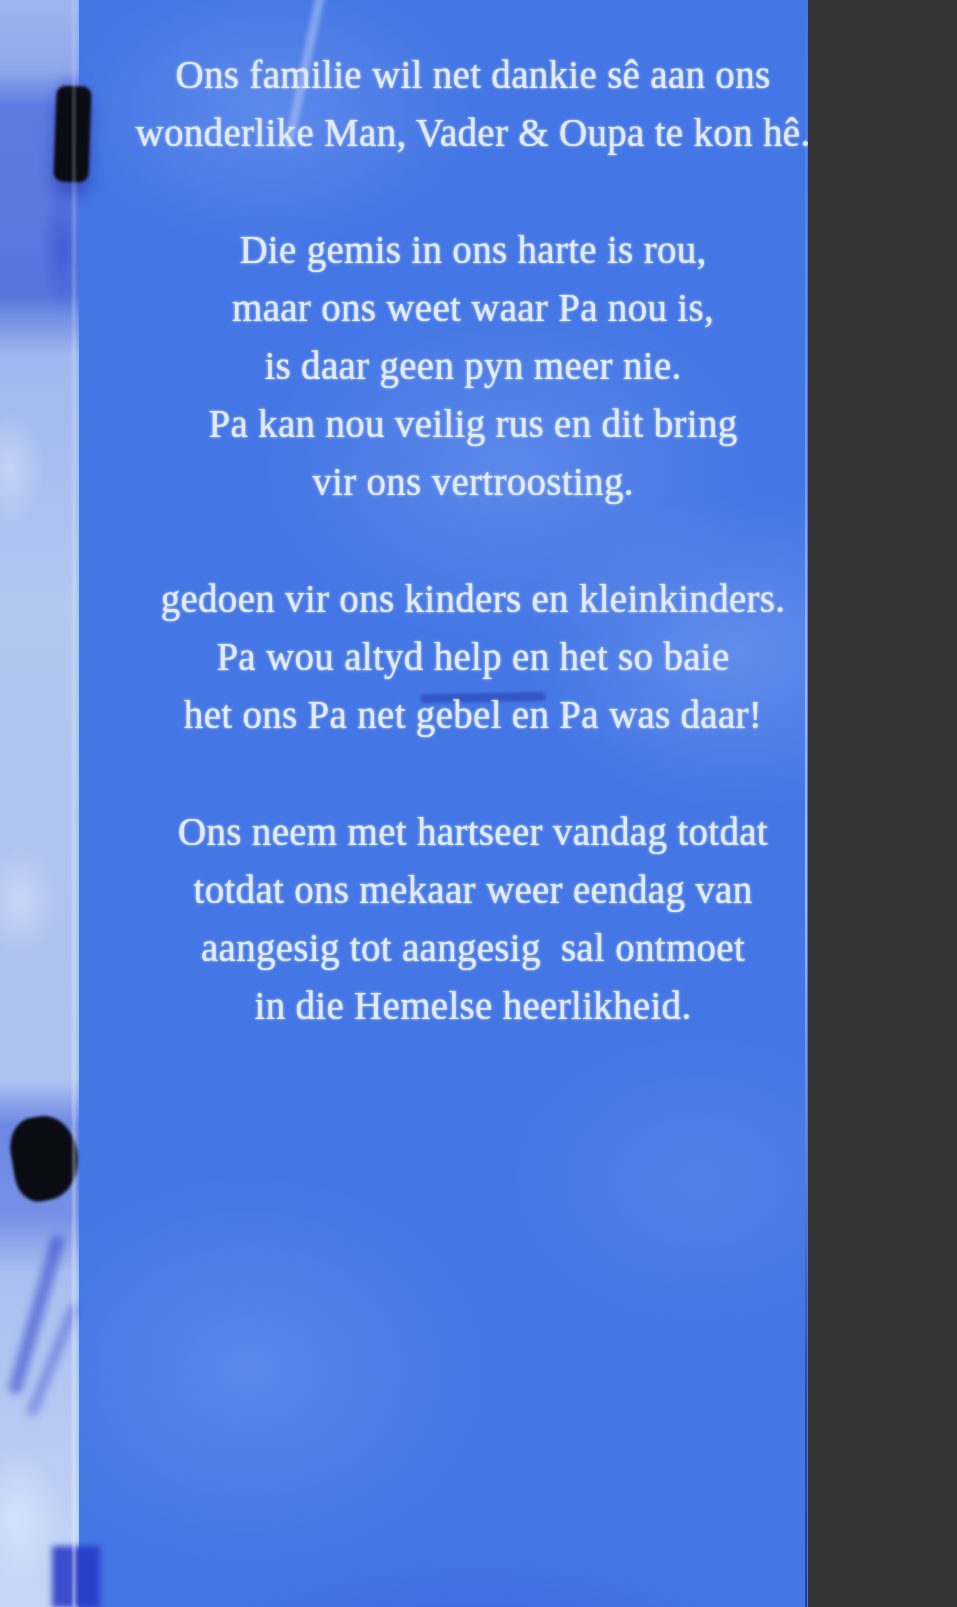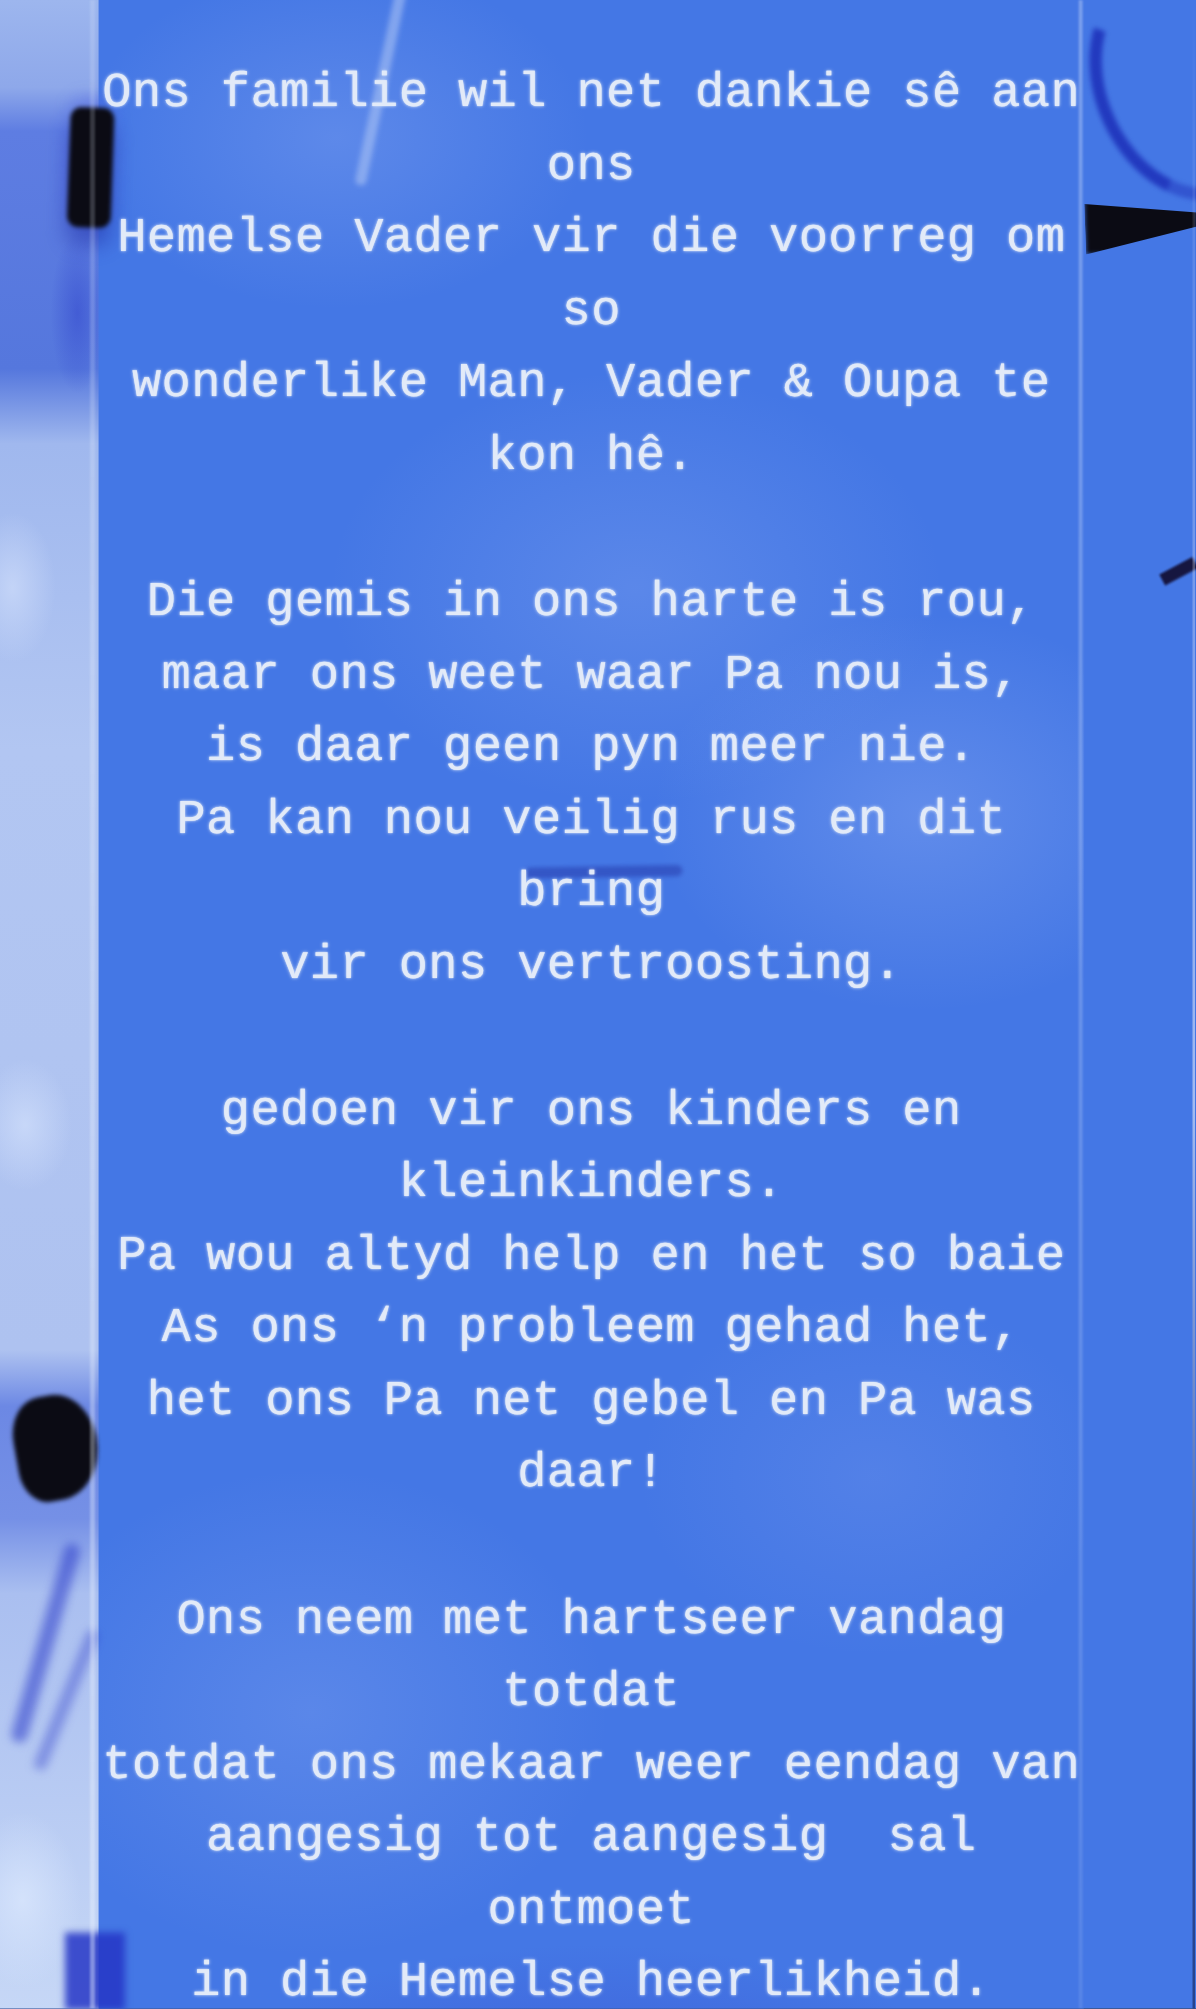--- a/index.html
+++ b/index.html
@@ -2,25 +2,25 @@
 <html style="--panel-blue: #4477e5; --petal-light: #aec3f1; --petal-pale: #c6d7f6; --navy-shadow: #2338c0; --ink-black: #0b0b14; --text-white: #e2eaf8;"><head>
 <meta charset="utf-8">
 <style>
   html, body {
     margin: 0;
     padding: 0;
     background: #333;
   }
   .card {
     position: relative;
-    width: 957px;
+    width: 808px;
     height: 1607px;
     overflow: hidden;
     background: var(--panel-blue, #4477e5);
-    font-family: Liberation Mono, monospace;
+    font-family: Liberation Serif, serif;
   }
 
   
   .bg-left {
     position: absolute; left: 0; top: 0; width: 79px; height: 100%;
     background:
       radial-gradient(ellipse 46px 80px at 10px 470px, rgba(198,214,248,.9), rgba(198,214,248,0) 75%),
       radial-gradient(ellipse 50px 70px at 20px 900px, rgba(205,220,250,.8), rgba(205,220,250,0) 75%),
       radial-gradient(ellipse 60px 90px at 18px 1520px, rgba(214,228,252,.9), rgba(214,228,252,0) 78%),
       radial-gradient(ellipse 30px 90px at 62px 250px, rgba(50,70,205,.55), rgba(50,70,205,0) 72%),
@@ -165,37 +165,35 @@
   <div class="mark ink-right-top"></div>
   <div class="mark ink-right-small"></div>
   <div class="mark edge-left"></div>
   <div class="mark edge-right"></div>
   <div class="mark frame-right"></div>
 
   <div class="poem">
 
     <p class="para">
       <span class="line">Ons familie wil net dankie sê aan ons</span>
-      <span class="line">Hemelse Vader vir die voorreg om so</span>
       <span class="line">wonderlike Man, Vader &amp; Oupa te kon hê.</span>
     </p>
 
 
     <p class="para">
       <span class="line">Die gemis in ons harte is rou,</span>
       <span class="line">maar ons weet waar Pa nou is,</span>
       <span class="line">is daar geen pyn meer nie.</span>
       <span class="line">Pa kan nou veilig rus en dit bring</span>
       <span class="line">vir ons vertroosting.</span>
     </p>
 
     <p class="para">
       <span class="line">gedoen vir ons kinders en kleinkinders.</span>
       <span class="line">Pa wou altyd help en het so baie</span>
-      <span class="line">As ons ‘n probleem gehad het,</span>
       <span class="line">het ons Pa net gebel en Pa was daar!</span>
     </p>
 
     <p class="para">
       <span class="line">Ons neem met hartseer vandag totdat</span>
       <span class="line">totdat ons mekaar weer eendag van</span>
       <span class="line">aangesig tot aangesig  sal ontmoet</span>
       <span class="line">in die Hemelse heerlikheid.</span>
     </p>
 

